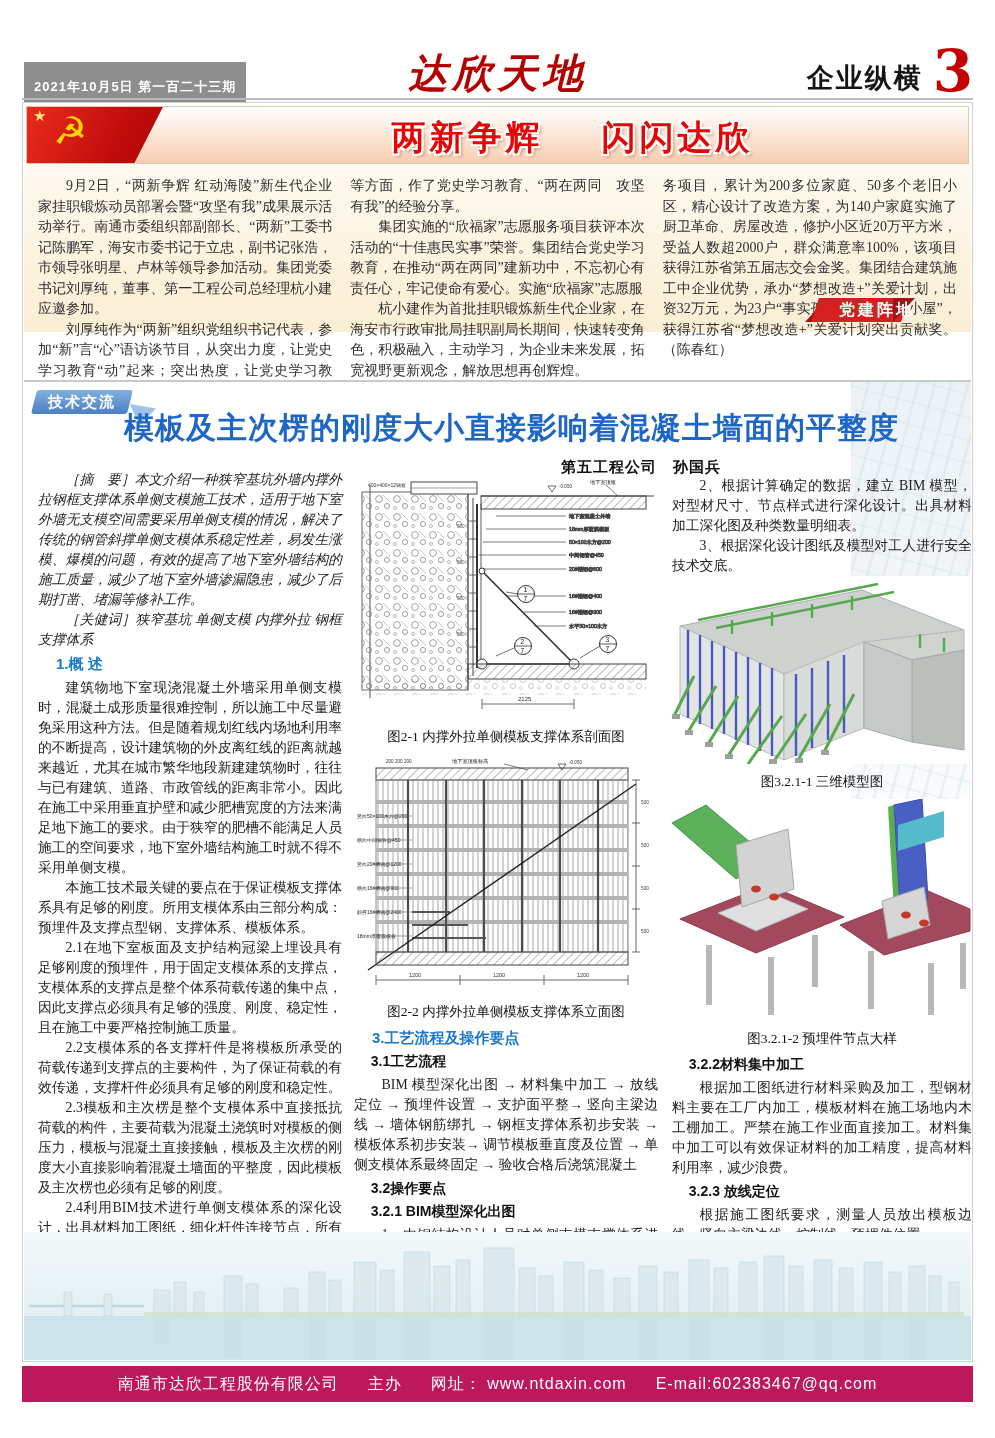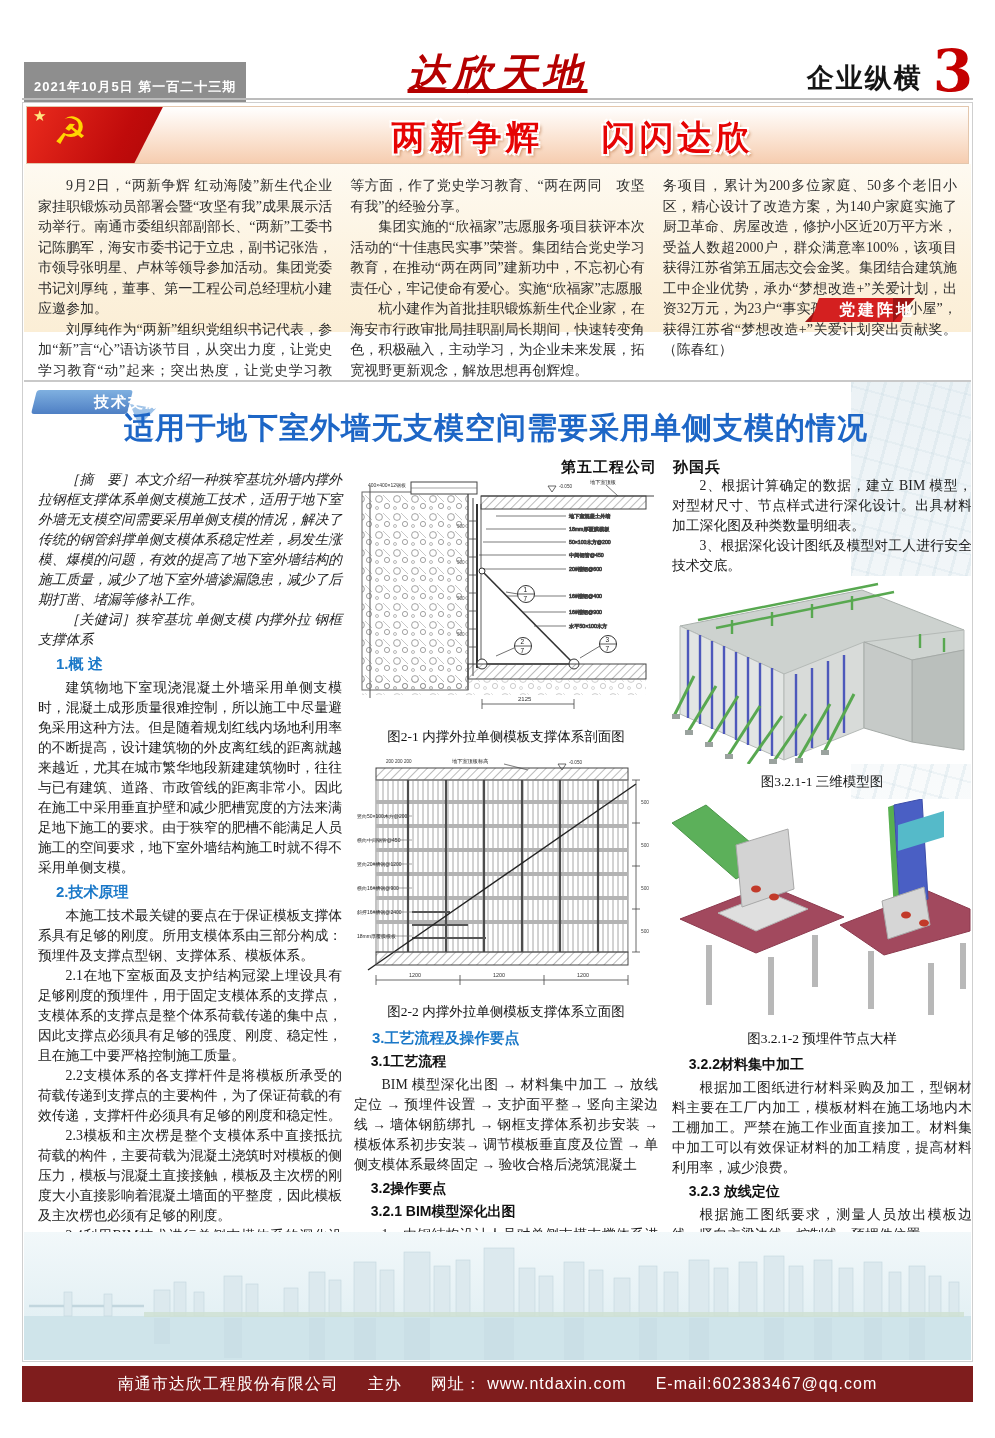--- a/index.html
+++ b/index.html
@@ -3,21 +3,21 @@
 <meta charset="utf-8">
 <style>
   html,body{margin:0;padding:0;background:#fff;}
   .page{position:relative;width:995px;height:1438px;background:#fff;overflow:hidden;font-family:"Liberation Serif",serif;}
 
   
   .hdr{position:absolute;left:22px;right:22px;top:48px;height:48px;}
   .date-box{position:absolute;left:2px;top:14px;background:#8e8e8e;color:#fff;
     font:bold 13px/1 "Liberation Sans",sans-serif;padding:18px 10px;letter-spacing:1px;}
   .masthead{position:absolute;left:50%;transform:translateX(-50%);top:-2px;
-    font:bold italic 40px "DejaVu Serif",serif;color:#b50000;letter-spacing:5px;white-space:nowrap;text-decoration:underline;}
+    font:bold italic 40px "DejaVu Serif",serif;color:#b50000;letter-spacing:5px;white-space:nowrap;}
   .hdr-right{position:absolute;right:0;top:-6px;display:flex;align-items:flex-start;gap:10px;}
   .section-name{font:bold 27px "DejaVu Serif",serif;color:#151515;margin-top:18px;letter-spacing:2px;}
   .page-num{font:bold 58px/1 "DejaVu Serif",serif;color:#c40000;}
   .hdr-rule{position:absolute;left:22px;right:22px;top:98px;border-top:2px solid #bcbcbc;}
 
   
   .frame{position:absolute;left:22px;right:22px;top:102px;height:1258px;border:1px solid #cfcfcf;background:#fff;}
 
   
   .banner{position:absolute;left:3px;right:3px;top:3px;height:56px;border:1px solid #e4c7ad;
@@ -49,22 +49,22 @@
   
   .tech{position:absolute;left:1px;right:1px;top:277px;bottom:1px;border-top:2px solid #c9c9c9;background:#fff;overflow:hidden;}
   .bg-bldg{position:absolute;right:0;top:0;width:120px;height:620px;opacity:.6;pointer-events:none;
     background:
      repeating-linear-gradient(105deg,rgba(150,185,200,.25) 0 3px,rgba(255,255,255,0) 3px 16px),
      repeating-linear-gradient(15deg,rgba(150,185,200,.18) 0 2px,rgba(255,255,255,0) 2px 22px),
      linear-gradient(180deg,#dfeaf0 0%,#ffffff 95%);}
   .tag{position:absolute;left:10px;top:8px;width:110px;height:26px;}
   .tag .body{position:absolute;left:0;top:0;width:96px;height:24px;transform:skewX(-14deg);
     background:linear-gradient(180deg,#7fb0e0,#4e7fc4);border-radius:3px;}
-  .tag .txt{position:absolute;left:0;width:96px;top:3px;text-align:right;
-    font:bold 15px "Liberation Sans",sans-serif;color:#fff;letter-spacing:2px;padding-left:32px;}
+  .tag .txt{position:absolute;left:0;width:96px;top:3px;text-align:center;
+    font:bold 15px "Liberation Sans",sans-serif;color:#fff;letter-spacing:2px;}
   .tag .tri{position:absolute;left:96px;top:14px;width:26px;height:22px;background:#9fc3e8;
     clip-path:polygon(0 0,100% 20%,35% 100%);}
   .tech-title{position:absolute;left:100px;right:105px;top:26px;text-align:center;white-space:nowrap;
     font:bold 30px "Liberation Sans",sans-serif;color:#1d66c6;letter-spacing:1px;}
   .byline{position:absolute;left:537px;top:76px;font:bold 15px "Liberation Sans",sans-serif;color:#111;letter-spacing:1px;}
 
   .tcol{position:absolute;font:13.8px/20px "Liberation Serif",serif;color:#222;text-align:justify;}
   .tcol p{margin:0;text-indent:2em;}
   .tcol .ital{font-style:italic;}
   .h-blue{font:bold 15px "Liberation Sans",sans-serif;color:#1a78c8;margin:5px 0 4px;text-indent:1.2em;text-align:left;}
@@ -73,21 +73,21 @@
   .tcol-mid{left:330px;top:94px;width:304px;}
   .tcol-right{left:648px;top:94px;width:300px;}
   figure{margin:0;text-align:center;}
   figure svg{background:#fff;}
   figcaption{font:13.5px/18px "Liberation Serif",serif;color:#111;margin:3px 0 8px;text-align:center;text-indent:0;}
   .tbc{text-align:right;font-style:italic;margin-top:4px;text-indent:0;}
 
   .skyline{position:absolute;left:0;right:0;bottom:0;height:128px;}
 
   
-  .footer{position:absolute;left:22px;right:22px;top:1366px;height:36px;background:#7f1d1d;
+  .footer{position:absolute;left:22px;right:22px;top:1366px;height:36px;background:#be185d;
     display:flex;align-items:center;justify-content:center;gap:29px;
     color:#fff;font:16px "Liberation Sans",sans-serif;letter-spacing:1px;}
 
   svg text{font-family:"Liberation Sans",sans-serif;}
 </style>
 </head>
 <body>
 
 <div class="page">
 
@@ -138,29 +138,28 @@
 
     <div class="tech">
       <div class="bg-bldg"></div>
 
       <div class="tag">
         <div class="body"></div>
         <div class="tri"></div>
         <div class="txt">技术交流</div>
       </div>
 
-      <div class="tech-title">适用于地下室外墙无支模空间需要采用单侧支模的情况</div>
+      <div class="tech-title">模板及主次楞的刚度大小直接影响着混凝土墙面的平整度</div>
       <div class="byline">第五工程公司　孙国兵</div>
 
       <div class="tcol tcol-left">
         <p class="ital">［摘　要］本文介绍一种狭窄基坑外墙内撑外拉钢框支撑体系单侧支模施工技术，适用于地下室外墙无支模空间需要采用单侧支模的情况，解决了传统的钢管斜撑单侧支模体系稳定性差，易发生涨模、爆模的问题，有效的提高了地下室外墙结构的施工质量，减少了地下室外墙渗漏隐患，减少了后期打凿、堵漏等修补工作。</p>
         <p class="ital">［关健词］狭窄基坑 单侧支模 内撑外拉 钢框支撑体系</p>
         <div class="h-blue">1.概 述</div>
         <p>建筑物地下室现浇混凝土外墙采用单侧支模时，混凝土成形质量很难控制，所以施工中尽量避免采用这种方法。但是随着规划红线内场地利用率的不断提高，设计建筑物的外皮离红线的距离就越来越近，尤其在城市繁华地段新建建筑物时，往往与已有建筑、道路、市政管线的距离非常小。因此在施工中采用垂直护壁和减少肥槽宽度的方法来满足地下施工的要求。由于狭窄的肥槽不能满足人员施工的空间要求，地下室外墙结构施工时就不得不采用单侧支模。</p>
-        <div class="h-blue">2.技术原理</div>
         <p>本施工技术最关键的要点在于保证模板支撑体系具有足够的刚度。所用支模体系由三部分构成：预埋件及支撑点型钢、支撑体系、模板体系。</p>
         <p>2.1在地下室板面及支护结构冠梁上埋设具有足够刚度的预埋件，用于固定支模体系的支撑点，支模体系的支撑点是整个体系荷载传递的集中点，因此支撑点必须具有足够的强度、刚度、稳定性，且在施工中要严格控制施工质量。</p>
         <p>2.2支模体系的各支撑杆件是将模板所承受的荷载传递到支撑点的主要构件，为了保证荷载的有效传递，支撑杆件必须具有足够的刚度和稳定性。</p>
         <p>2.3模板和主次楞是整个支模体系中直接抵抗荷载的构件，主要荷载为混凝土浇筑时对模板的侧压力，模板与混凝土直接接触，模板及主次楞的刚度大小直接影响着混凝土墙面的平整度，因此模板及主次楞也必须有足够的刚度。</p>
         <p>2.4利用BIM技术进行单侧支模体系的深化设计，出具材料加工图纸，细化杆件连接节点，所有材料集中加工，现场利用模型对工人进行可视化安全技术交底。</p>
       </div>
 
       <div class="tcol tcol-mid">
         <figure>
           <svg width="300" height="243" viewBox="0 0 300 243">

